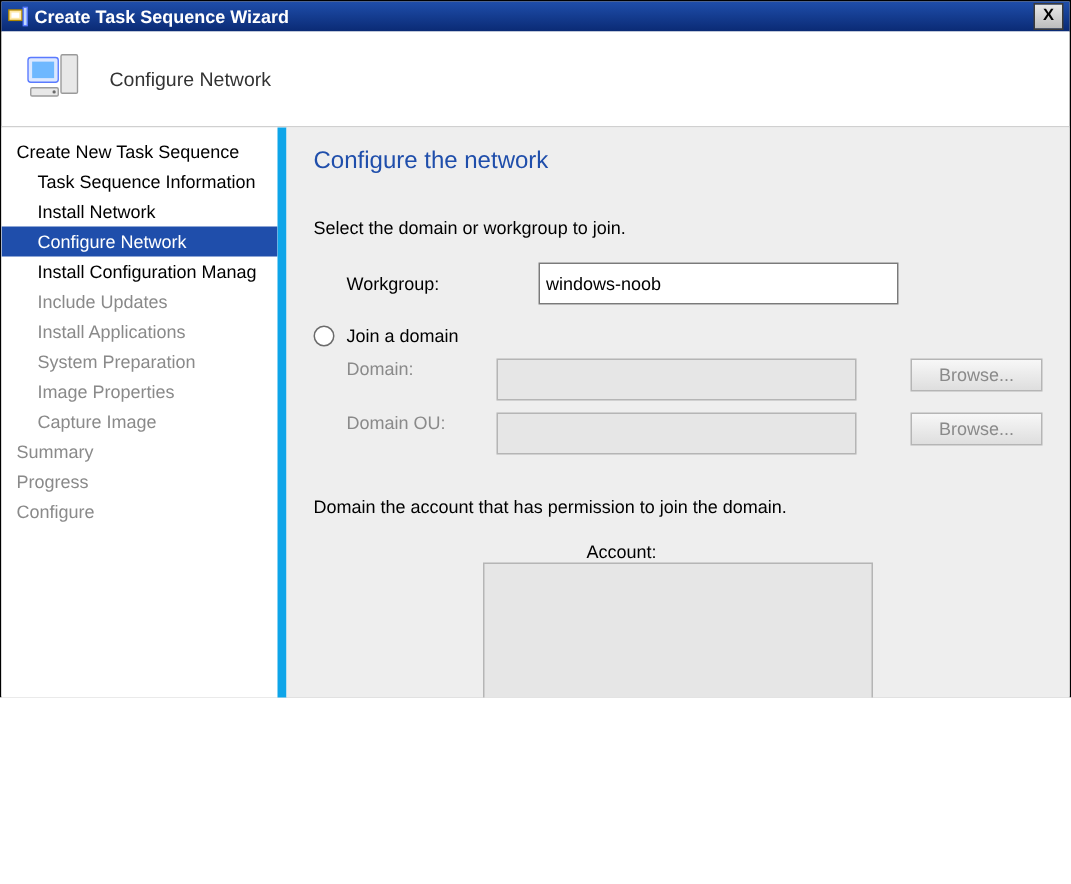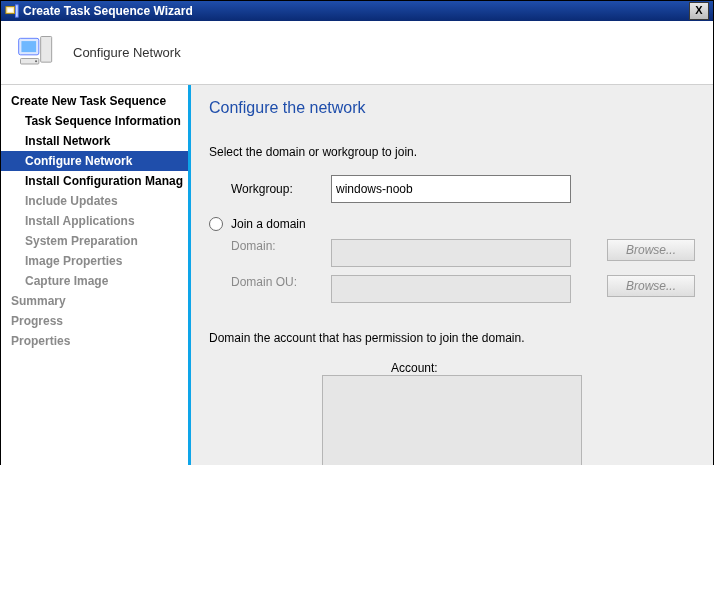--- a/index.html
+++ b/index.html
@@ -70,24 +70,23 @@
     height: calc(589px - 20px - 64px - 2px);
     box-sizing: border-box;
     background:#eee;
   }
   .sidebar {
     width: 190px;
     flex: 0 0 190px;
     box-sizing: border-box;
     height: 100%;
     background: #fff;
-    border-right: 3px solid #0ea5e9;
+    border-right: 6px solid #0ea5e9;
     position: relative;
     padding-top: 6px;
-    font-weight: bold;
   }
   .sidebar-inner {
     overflow: hidden;
     height: calc(100% - 20px);
   }
   .sidebar .item {
     padding: 3px 6px 3px 10px;
     white-space: nowrap;
     font-size: 12px;
     color: #000;
@@ -149,40 +148,40 @@
   }
   .radio-dot {
     width: 12px; height: 12px; border:1px solid #6b6b6b; border-radius:50%;
     margin-right: 8px; position:relative; background:#fff;
   }
   .radio-dot.checked::after {
     content:""; position:absolute; left:2px; top:2px; width:6px; height:6px;
     border-radius:50%; background:#000;
   }
   .field-row {
-    display:flex; align-items:center; margin:4px 0 14px 22px;
+    display:flex; align-items:center; margin:4px 0 14px 22px;gap:28px;
   }
   .field-row .lbl, .radio-row .lbl { width: 100px; }
   input.txt {
     width: 240px; height: 20px;
     box-sizing:border-box; padding:13px 4px;
     font: 12px Tahoma, sans-serif;
     border:1px solid #7a7a7a; background:#fff;
   }
   input.txt.disabled, input.txt[disabled] {
     background:#e6e6e6; color:#8a8a8a; border-color:#b5b5b5;
   }
   .btn3d {
     width: 88px; height: 22px;
     background:linear-gradient(#f7f7f7,#dedede);
     border:1px solid #7a7a7a;
     font:12px Tahoma,sans-serif;
     cursor:default;
   }
-  .btn3d.disabled { color:#8a8a8a; border-color:#b5b5b5;font-style:italic;}
+  .btn3d.disabled { color:#8a8a8a; border-color:#b5b5b5;}
   .dom-row { display:flex; align-items:flex-start; margin:4px 0 8px 22px; }
   .dom-row .lbl{ width:100px; color:#8a8a8a;}
   .dom-row input{ width:240px;}
   .dom-row .spacer{ flex:1;}
   .section-gap{height:20px;}
   .acct-row{ display:flex; align-items:center; margin:10px 0 0 0;flex-direction:column;}
   .acct-row .lbl{ width:122px;}
   .acct-row input{ flex:0 0 260px;}
   .acct-row .spacer{flex:1;}
   .help-icon {
@@ -242,21 +241,21 @@
           <div class="item sub">Install Network</div>
           <div class="item sub selected">Configure Network</div>
           <div class="item sub">Install Configuration Manag</div>
           <div class="item sub dim">Include Updates</div>
           <div class="item sub dim">Install Applications</div>
           <div class="item sub dim">System Preparation</div>
           <div class="item sub dim">Image Properties</div>
           <div class="item sub dim">Capture Image</div>
           <div class="item dim">Summary</div>
           <div class="item dim">Progress</div>
-          <div class="item dim">Properties</div>
+          <div class="item dim">Configure</div>
         </div>
       <div class="hscroll">
         <div class="btn">◂</div>
         <div class="track">
             <div class="thumb"></div>
           </div>
         <div class="btn">▸</div>
       </div>
     </div>
 

